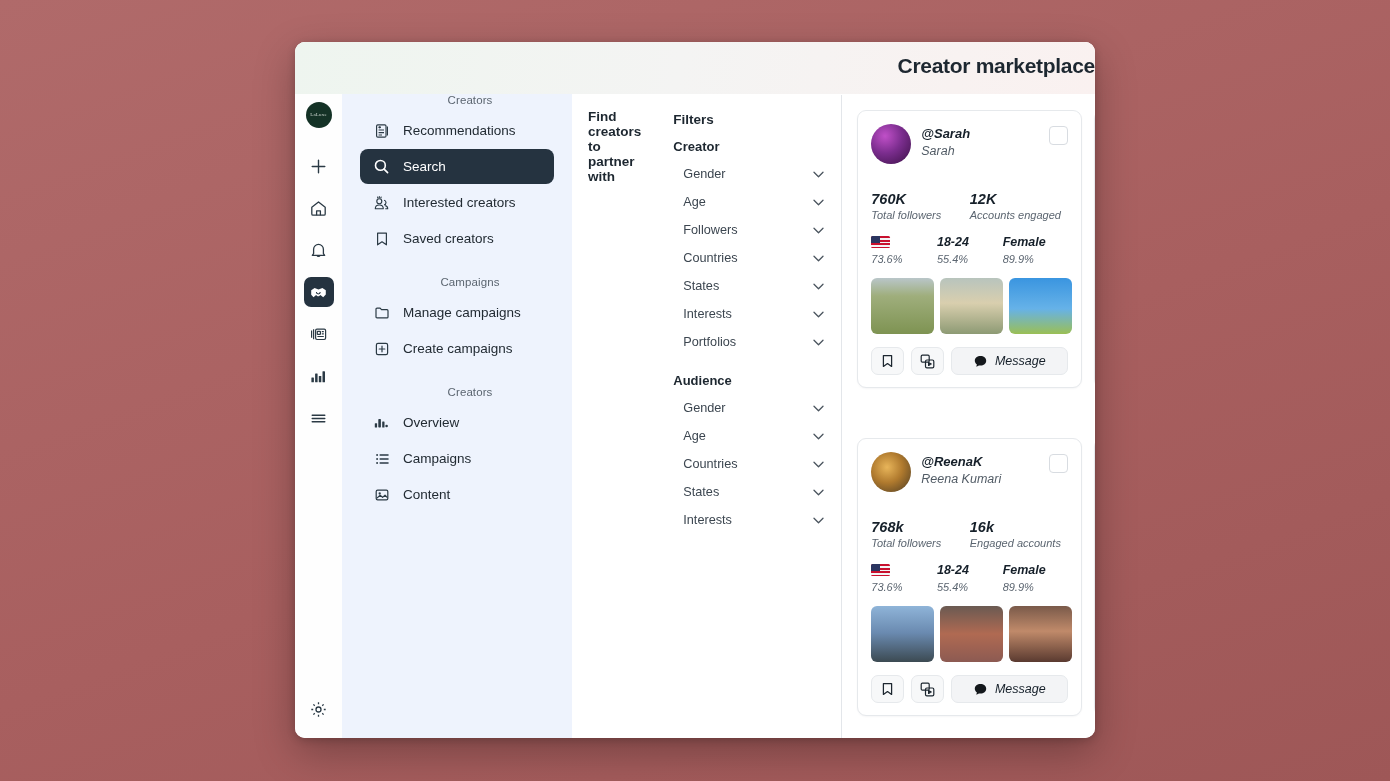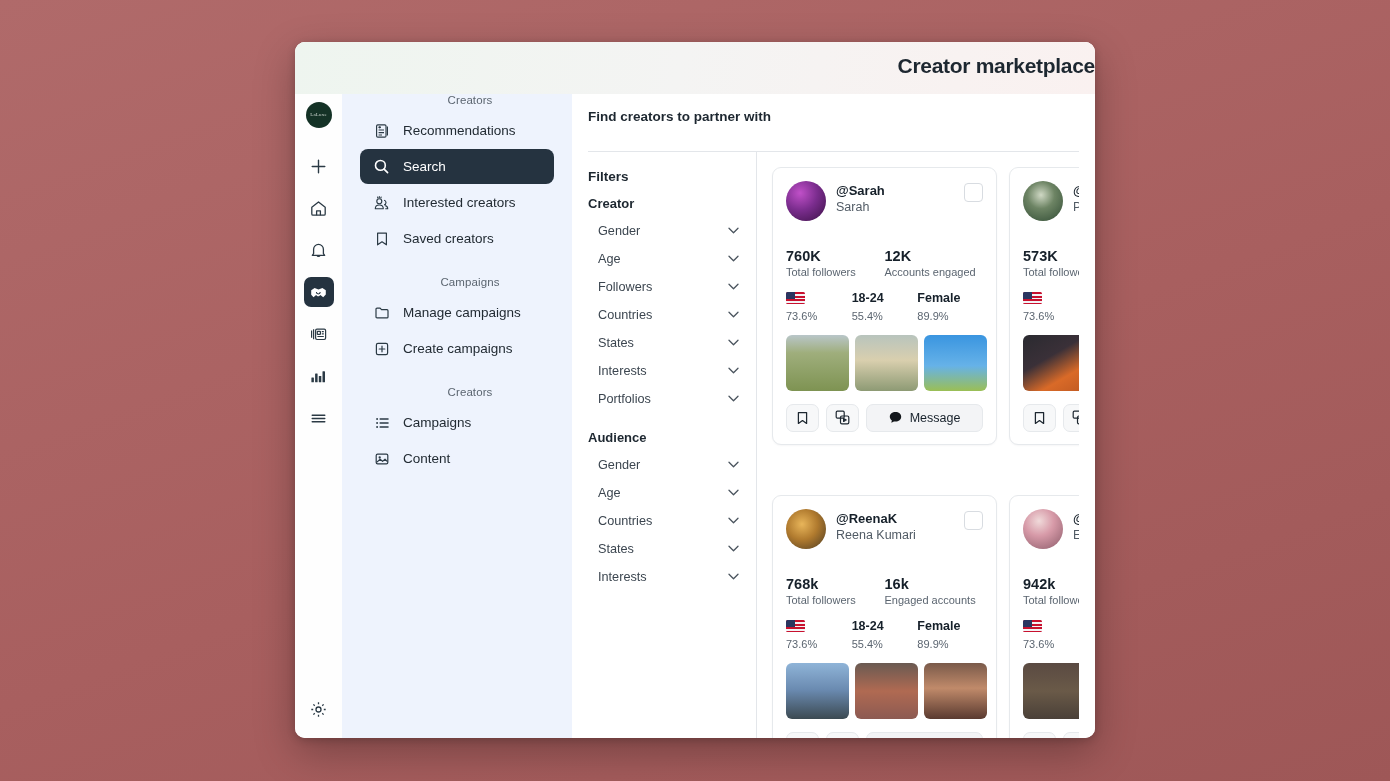--- a/index.html
+++ b/index.html
@@ -111,21 +111,21 @@
     justify-content: flex-end;
   }
   #page-title {
     font-size: 21px; font-weight: bold; color: #1d2730;
     letter-spacing: -.3px;
     pointer-events: auto;
   }
   #content-body {
     padding: 53px 16px 0 0;
     flex: 1 1 auto;
-    display: flex; flex-direction: column;
+    display: flex; flex-direction: row;
     min-height: 0;
   }
   #section-title {
     font-size: 13.5px; font-weight: bold; color: #1d2730;
     padding: 14px 0 0 16px;
   }
   #hr { height: 1px; background: #e3e6ea; margin: 27px 0 0 16px; }
 
   #panes { display: flex; flex: 1 1 auto; min-height: 0; }
 
@@ -156,20 +156,21 @@
   
   #results {
     flex: 1 1 auto;
     padding: 15px 0 0 15px;
     display: grid;
     grid-template-columns: 225px 225px;
     gap: 50px 12px;
     align-content: start;
     overflow: hidden;
     min-width: 0;
+    font-style: italic;
   }
   .card {
     width: 225px;
     background: #ffffff;
     border: 1px solid #e6e9ec;
     border-radius: 9px;
     padding: 13px 13px 12px 13px;
     box-shadow: 0 1px 2px rgba(16,24,40,.04);
   }
   .card-head { display: flex; align-items: flex-start; gap: 10px; }
@@ -387,20 +388,31 @@
               <path d="M8 5.2v5.6M5.2 8h5.6" stroke-linecap="round"></path>
             </svg>
           </span>
           <span>Create campaigns</span>
         </div>
       </div>
 
       <div class="nav-group">
         <div class="nav-group-label">Creators</div>
 
+        <div class="nav-item">
+          <span class="nav-ico">
+            <svg width="17" height="16" viewBox="0 0 17 16" fill="#2b3a45">
+              <rect x="1.8" y="8.2" width="2.3" height="4.2" rx=".5"></rect>
+              <rect x="5.3" y="4" width="2.6" height="8.4" rx=".7"></rect>
+              <rect x="9.2" y="6.6" width="2.3" height="5.8" rx=".5"></rect>
+              <circle cx="13.6" cy="11" r="1.3"></circle>
+            </svg>
+          </span>
+          <span>Overview</span>
+        </div>
 
         <div class="nav-item">
           <span class="nav-ico">
             <svg width="16" height="16" viewBox="0 0 16 16" fill="none" stroke="#2b3a45" stroke-width="1.3" stroke-linecap="round">
               <path d="M6.1 4h8M6.1 8h8M6.1 12h8"></path>
               <circle cx="3.1" cy="4" r=".95" fill="#2b3a45" stroke="none"></circle>
               <circle cx="3.1" cy="8" r=".95" fill="#2b3a45" stroke="none"></circle>
               <circle cx="3.1" cy="12" r=".95" fill="#2b3a45" stroke="none"></circle>
             </svg>
           </span>

